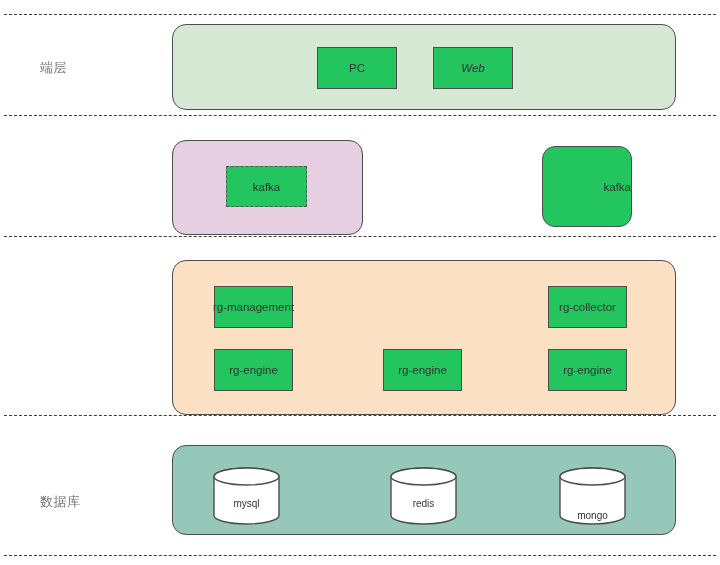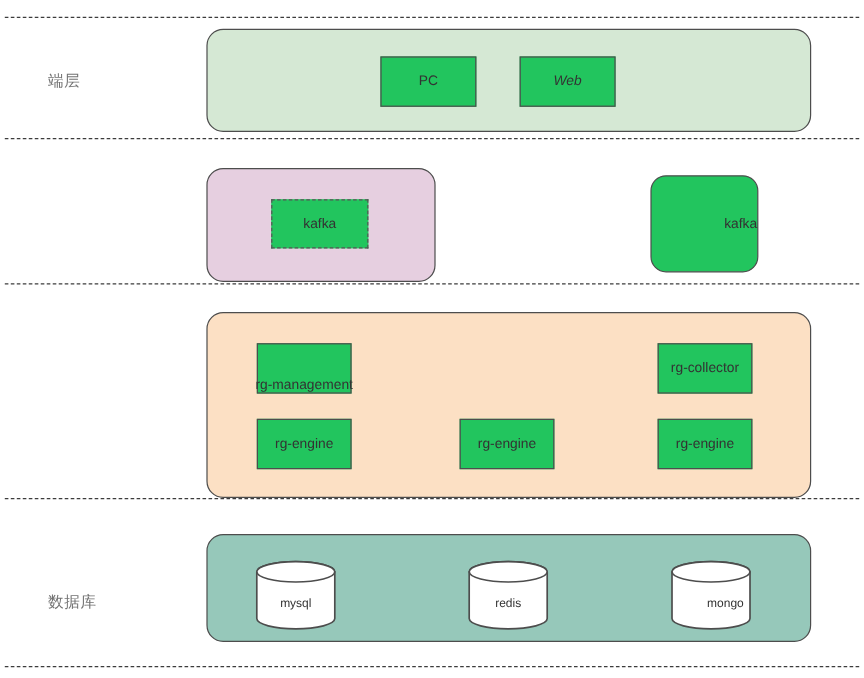--- a/index.html
+++ b/index.html
@@ -113,21 +113,21 @@
       <span>Web</span>
     </div>
     <div class="group-panel middleware" style="left: 172px; top: 140px; width: 191px; height: 95px; background: rgb(230, 207, 224);"></div>
     <div class="node-box dashed" style="left: 226px; top: 166px; width: 81px; height: 41px;">
       <span>kafka</span>
     </div>
     <div class="node-box rounded" style="left: 542px; top: 146px; width: 90px; height: 81px;">
       <span>kafka</span>
     </div>
     <div class="group-panel business" style="left: 172px; top: 260px; width: 504px; height: 155px; background: rgb(252, 224, 196);"></div>
-    <div class="node-box" style="left: 214px; top: 286px; width: 79px; height: 42px; align-items: flex-end;">
+    <div class="node-box" style="left: 214px; top: 286px; width: 79px; height: 42px;">
       <span>rg-management</span>
     </div>
     <div class="node-box" style="left: 548px; top: 286px; width: 79px; height: 42px;">
       <span>rg-collector</span>
     </div>
     <div class="node-box" style="left: 214px; top: 349px; width: 79px; height: 42px;">
       <span>rg-engine</span>
     </div>
     <div class="node-box" style="left: 383px; top: 349px; width: 79px; height: 42px;">
       <span>rg-engine</span>
@@ -149,15 +149,15 @@
         <path d="M1,8.5 L1,47.5 A32.5,8.5 0 0 0 66,47.5 L66,8.5 A32.5,8.5 0 0 0 1,8.5 Z" fill="#ffffff" stroke="#4d4d4d" stroke-width="1.4"></path>
         <ellipse cx="33.5" cy="8.5" rx="32.5" ry="8.5" fill="#ffffff" stroke="#4d4d4d" stroke-width="1.4"></ellipse>
       </svg>
       <div class="cyl-label" style="top: 30px;">redis</div>
     </div>
     <div class="cylinder" style="left: 559px; top: 468px; width: 67px; height: 56px;">
       <svg width="67" height="56" viewBox="0 0 67 56">
         <path d="M1,8.5 L1,47.5 A32.5,8.5 0 0 0 66,47.5 L66,8.5 A32.5,8.5 0 0 0 1,8.5 Z" fill="#ffffff" stroke="#4d4d4d" stroke-width="1.4"></path>
         <ellipse cx="33.5" cy="8.5" rx="32.5" ry="8.5" fill="#ffffff" stroke="#4d4d4d" stroke-width="1.4"></ellipse>
       </svg>
-      <div class="cyl-label" style="top: 30px; padding-left: 12px;">mongo</div>
+      <div class="cyl-label" style="top: 42px;">mongo</div>
     </div>
   </div>
 
 </body></html>

